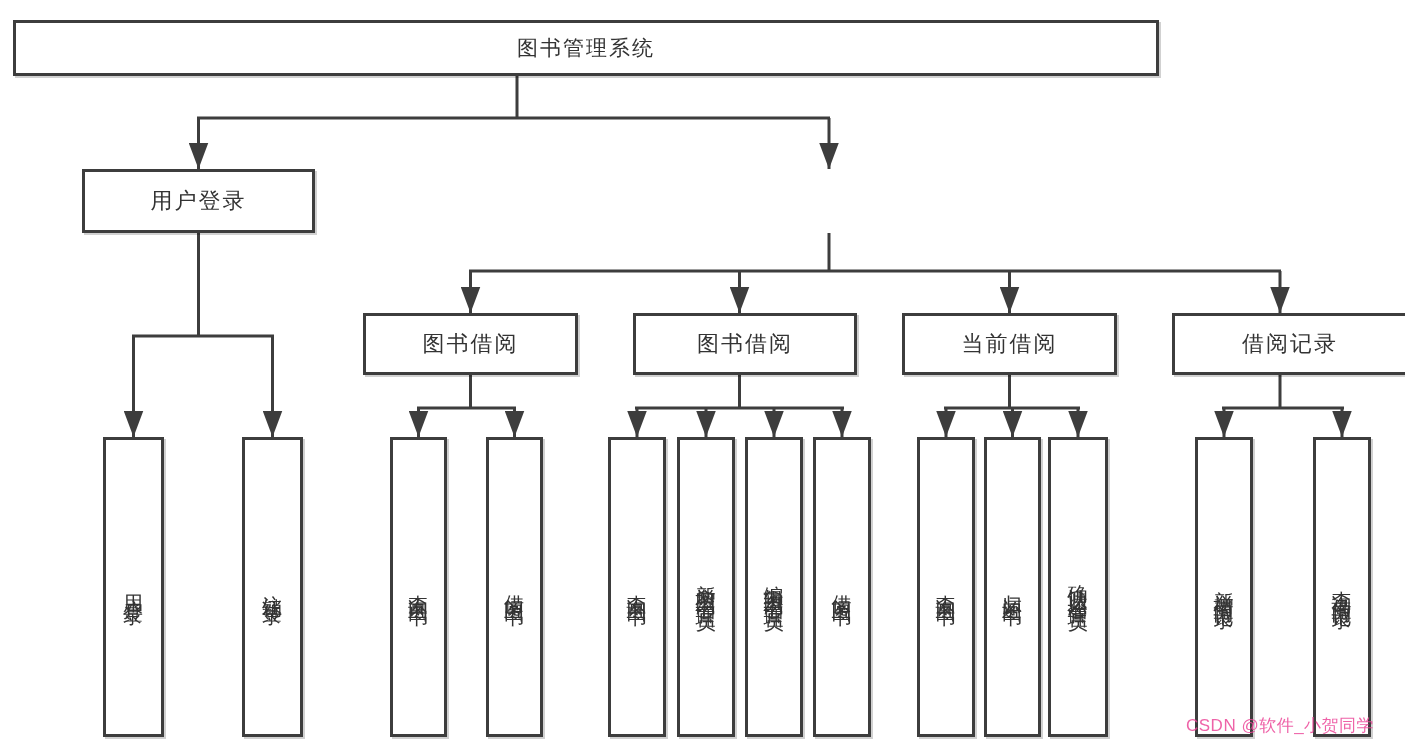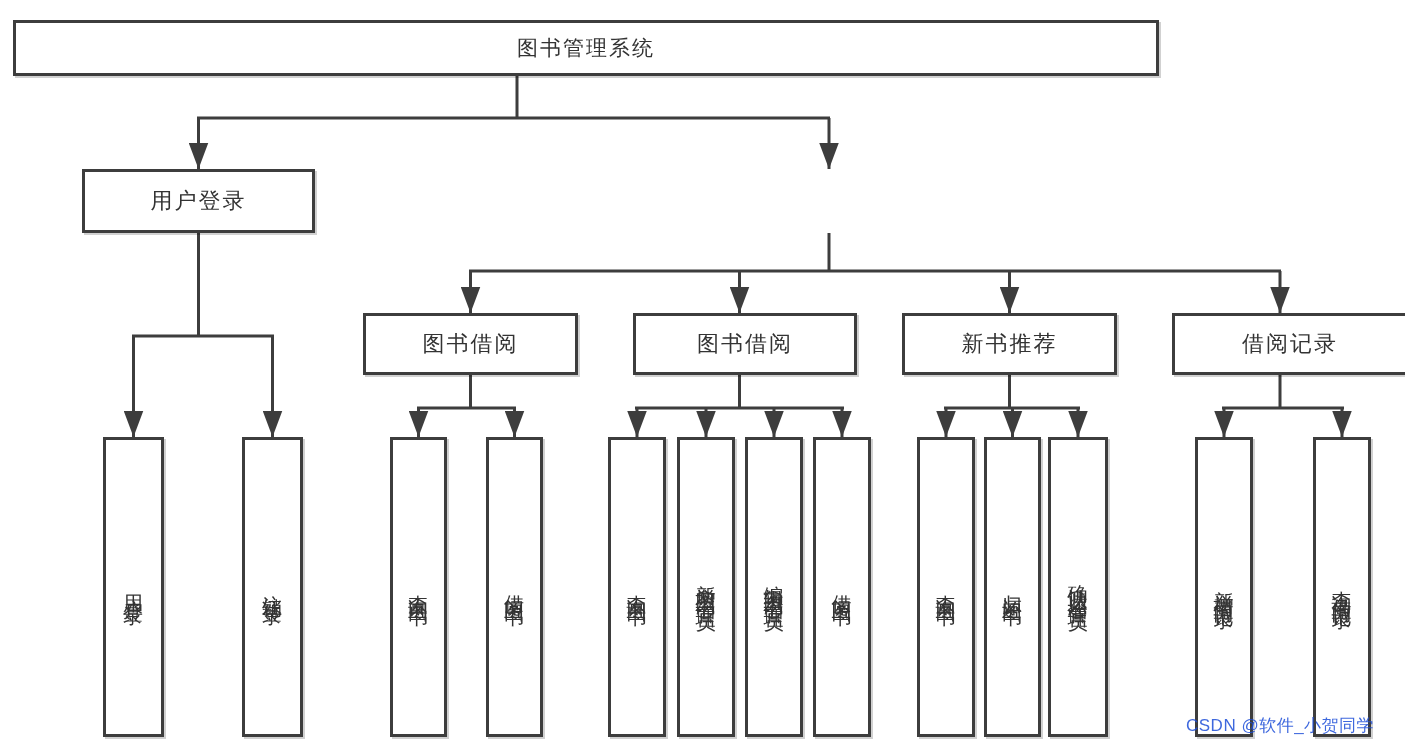--- a/index.html
+++ b/index.html
@@ -99,21 +99,21 @@
     <span class="hlabel">用户登录</span>
   </div>
 
   <div class="box hbox-l3" style="left:363px;width:215px">
     <span class="hlabel">图书借阅</span>
   </div>
   <div class="box hbox-l3" style="left:633px;width:224px">
     <span class="hlabel">图书借阅</span>
   </div>
   <div class="box hbox-l3" style="left:902px;width:215px">
-    <span class="hlabel">新书推荐</span>
+    <span class="hlabel">当前借阅</span>
   </div>
   <div class="box hbox-l3" style="left:1172px;width:236px">
     <span class="hlabel">借阅记录</span>
   </div>
 
   <div class="box vbox" style="left:103px;width:61px">
     <span class="vlabel">用户登录</span>
   </div>
   <div class="box vbox" style="left:242px;width:61px">
     <span class="vlabel">注销登录</span>
@@ -149,15 +149,15 @@
     <span class="vlabel">确认归还（管理员）</span>
   </div>
 
   <div class="box vbox" style="left:1195px;width:58px">
     <span class="vlabel">新增借阅记录</span>
   </div>
   <div class="box vbox" style="left:1313px;width:58px">
     <span class="vlabel">查询借阅记录</span>
   </div>
 
-  <div class="watermark" style="color: #1d4ed8;">CSDN @软件_小贺同学</div>
+  <div class="watermark" style="color: #ec4899;">CSDN @软件_小贺同学</div>
 
 </div>
 
 </body></html>

